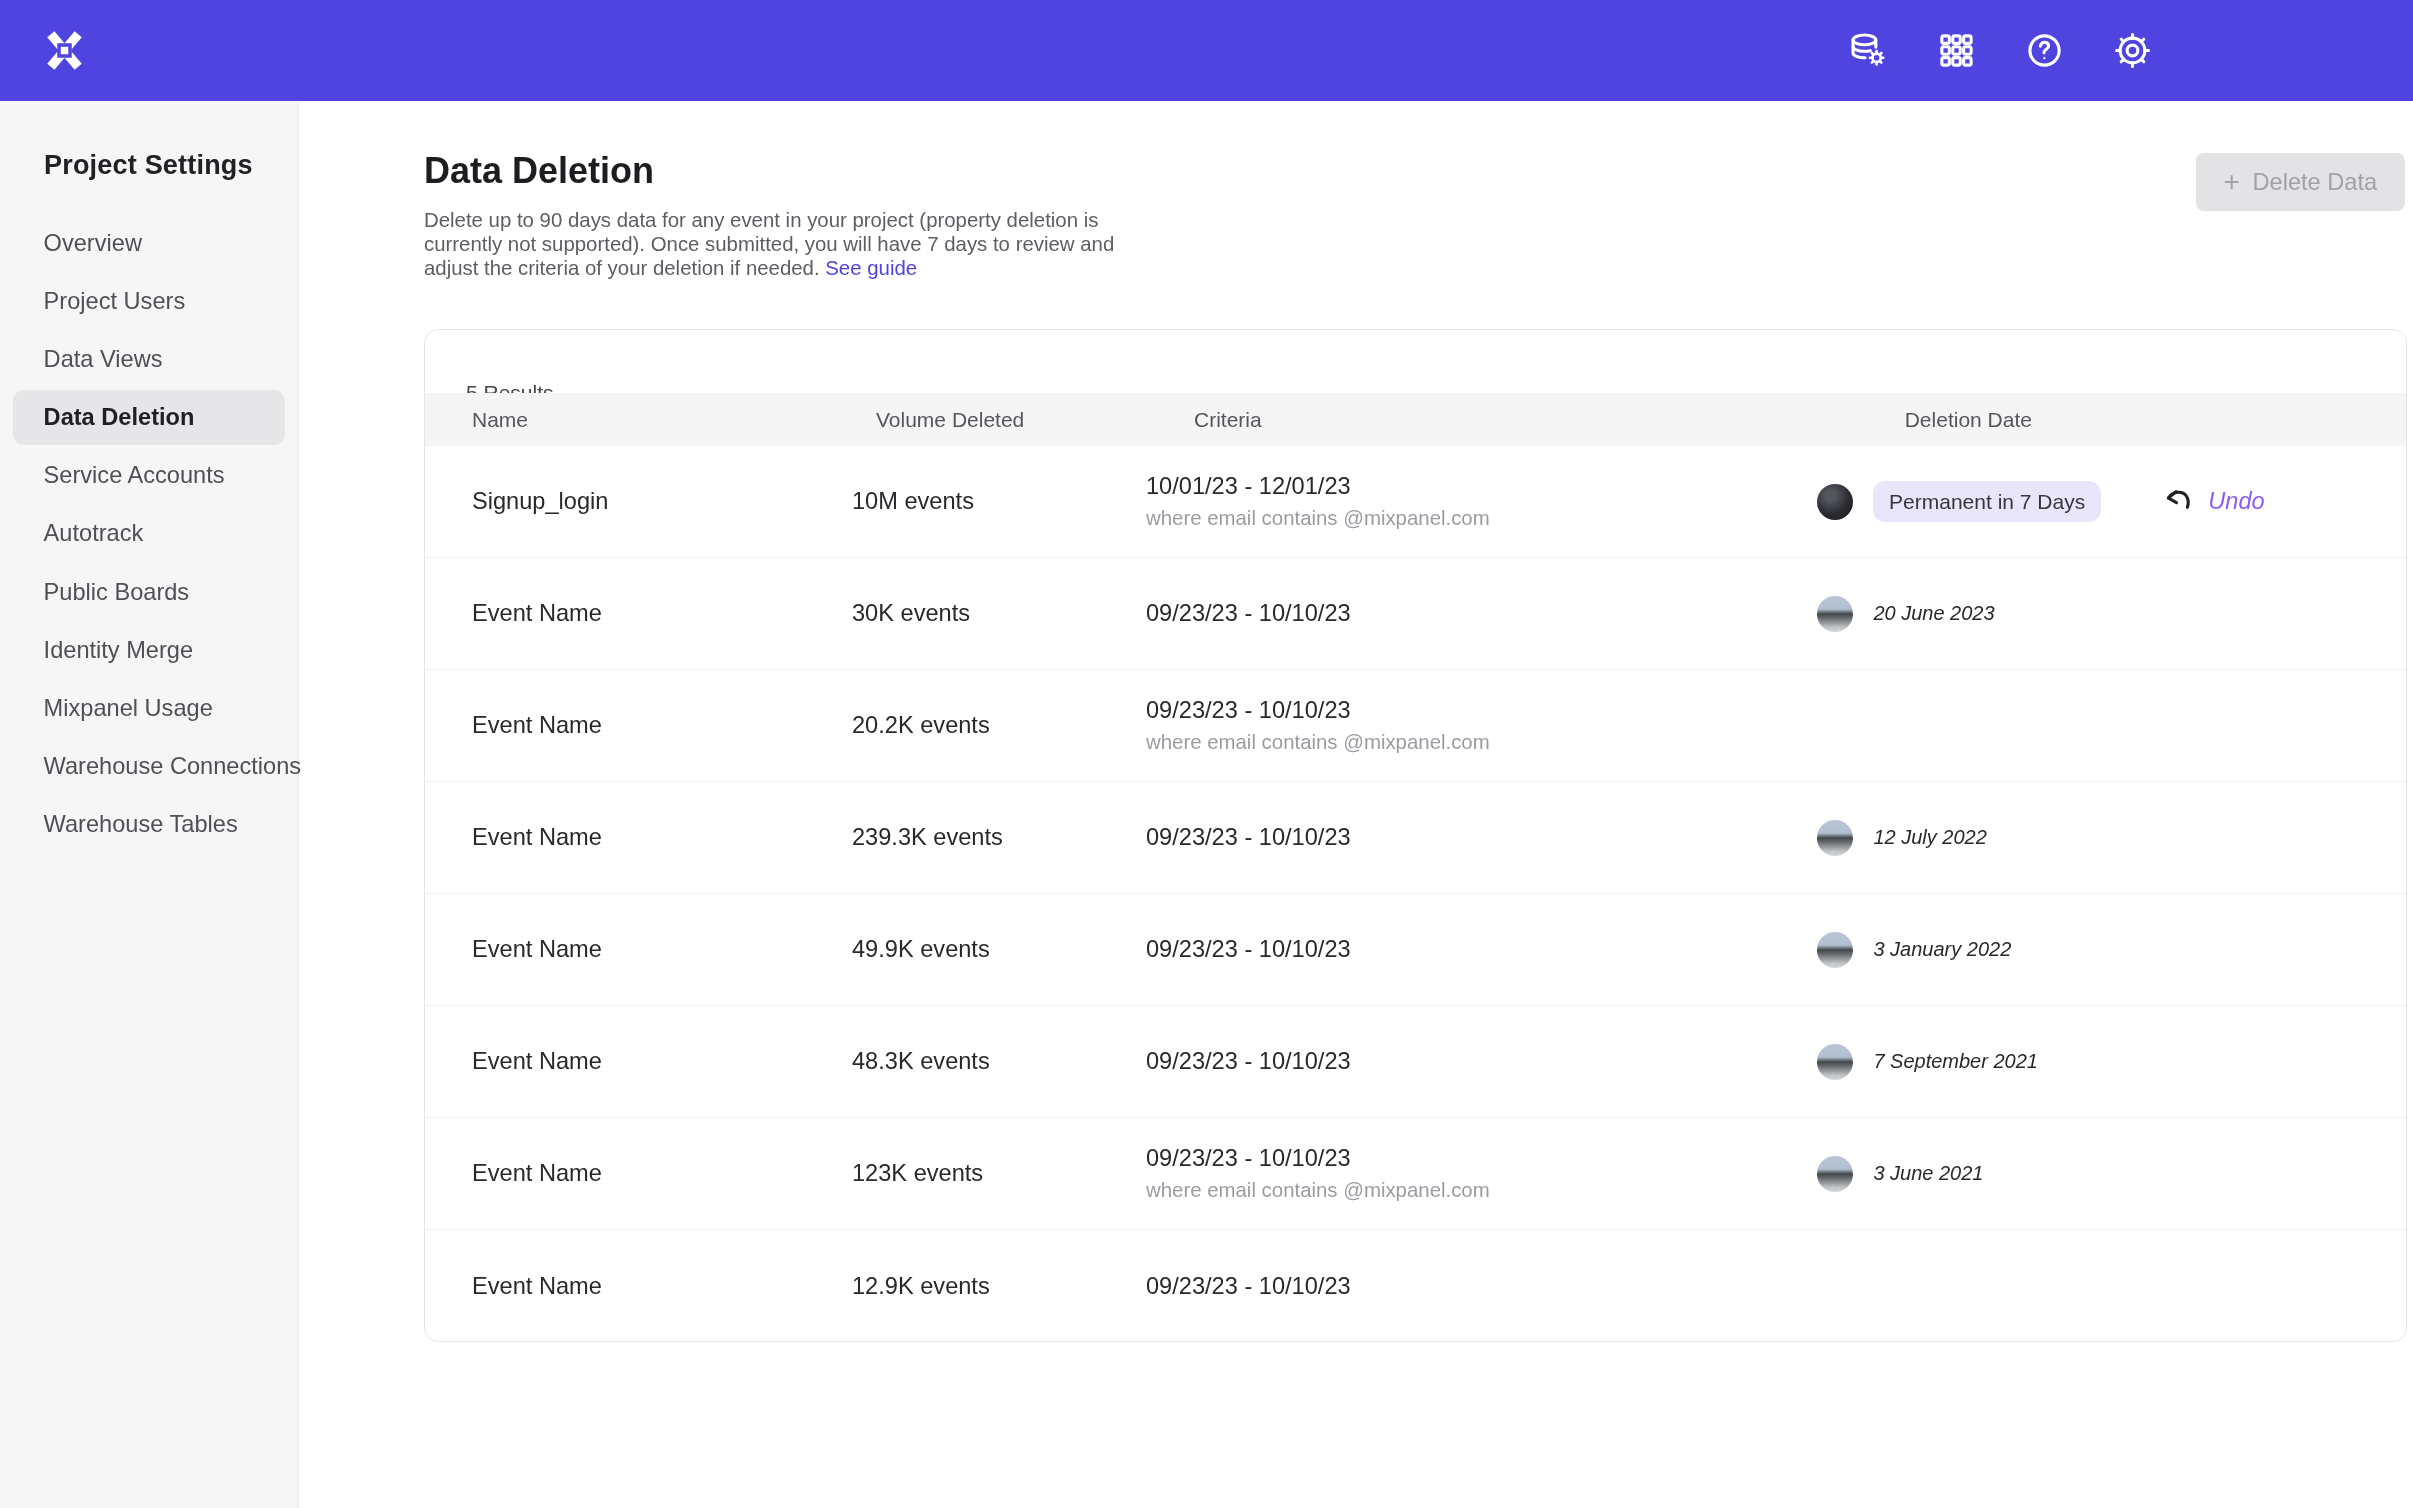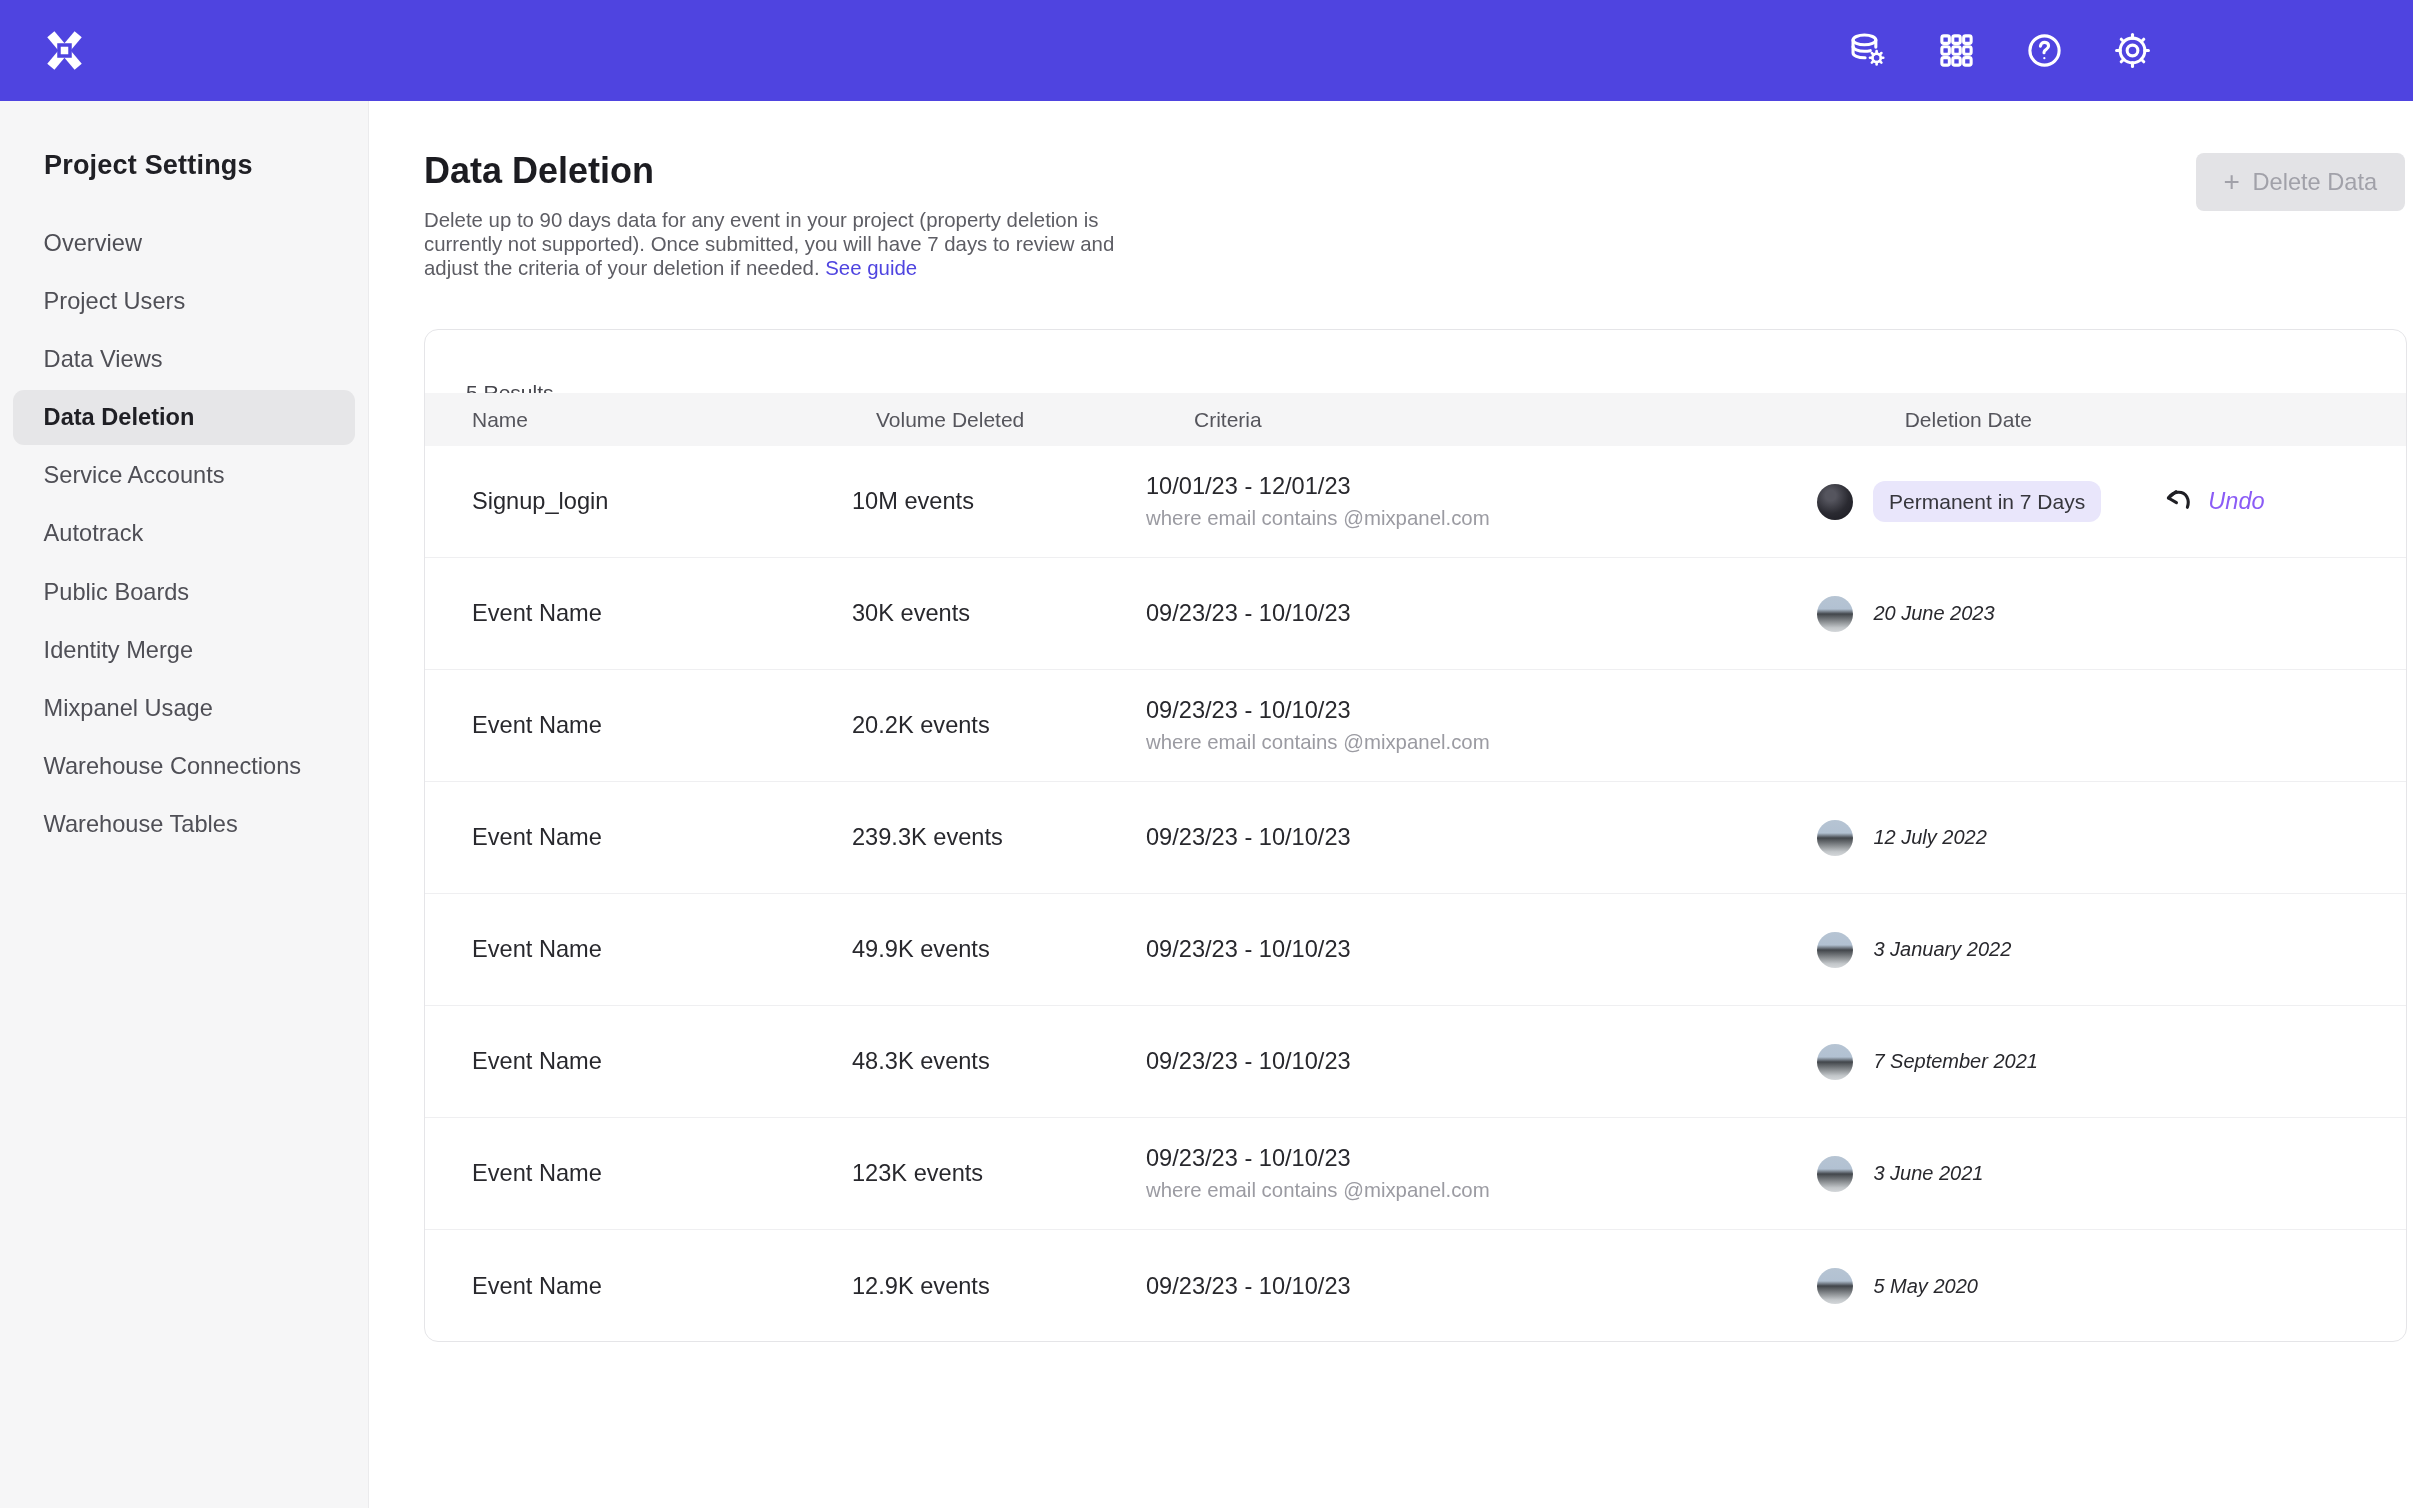--- a/index.html
+++ b/index.html
@@ -25,21 +25,21 @@
   }
 
   
   .topbar{position:absolute;top:0;left:0;width:2413px;height:101px;background:var(--accent);}
   .logo{position:absolute;left:44px;top:30px;width:41px;height:41px;cursor:pointer;}
   .topbar-icons{position:absolute;right:261px;top:0;height:101px;display:flex;align-items:center;gap:49px;}
   .tb-icon{width:39px;height:39px;cursor:pointer;}
   .tb-icon svg{width:39px;height:39px;display:block;}
 
   
-  .sidebar{position:absolute;top:101px;left:0;width:369px;bottom:0;background:var(--sidebar-bg);border-right:1.6px solid #ebebed;}
+  .sidebar{position:absolute;top:101px;left:0;width:299px;bottom:0;background:var(--sidebar-bg);border-right:1.6px solid #ebebed;}
   .sidebar-title{margin:49px 0 0 44px;font-size:27px;font-weight:bold;color:#202025;letter-spacing:0.2px;}
   .nav{margin-top:35px;}
   .nav-item{height:55px;margin:0 12.6px 3.1px 12.6px;display:flex;align-items:center;
     padding-left:31px;border-radius:11px;font-size:23.6px;color:#4f4f56;cursor:pointer;white-space:nowrap;}
   .nav-item.active{background:var(--pill);color:#1f1f24;font-weight:bold;}
 
   
   .main{position:absolute;left:369px;top:101px;right:0;bottom:0;background:#fff;}
   .page-title{position:absolute;left:55px;top:49px;margin:0;font-size:36px;font-weight:bold;color:#1c1c21;}
   .page-desc{position:absolute;left:55px;top:107px;width:739px;font-size:20.4px;line-height:24px;color:var(--muted);}
@@ -261,21 +261,17 @@
             <div class="avatar photo"></div>
             <span class="date">3 June 2021</span>
           </div>
         </div>
         <div class="row">
           <div class="cell-main">Event Name</div>
           <div class="cell-main">12.9K events</div>
           <div>
             <div class="cell-main">09/23/23 - 10/10/23</div>
           </div>
-          <div class="deletion">
-            <div class="avatar photo"></div>
-            <span class="date">5 May 2020</span>
-          </div>
         </div>
       </div>
   </div>
 </div>
 
 
 </body></html>

